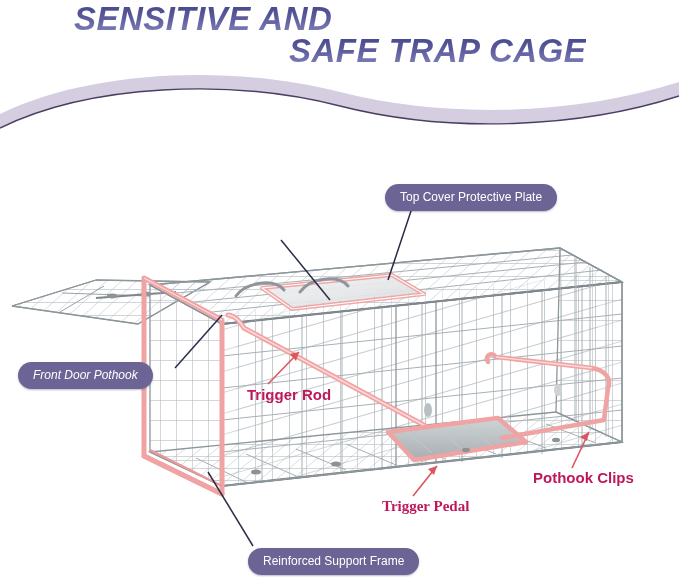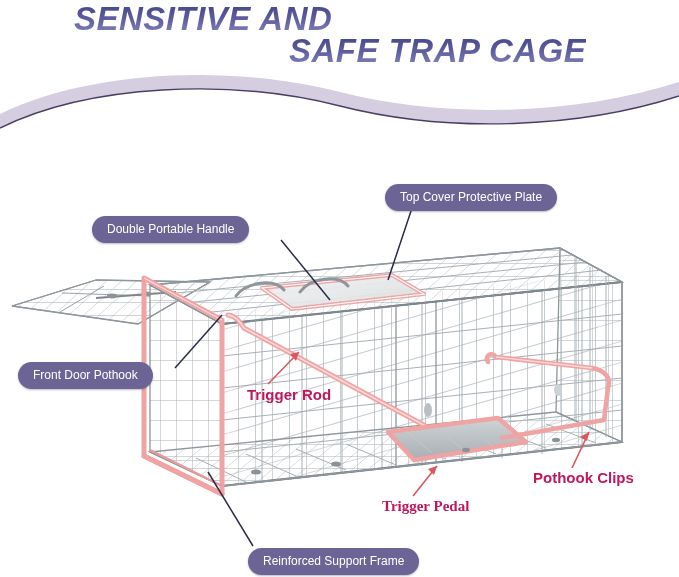--- a/index.html
+++ b/index.html
@@ -62,21 +62,21 @@
     color: #ffffff;
     border-radius: 999px;
     font-size: 12px;
     line-height: 1;
     padding: 7px 15px 8px 15px;
     white-space: nowrap;
     box-shadow: 0 1px 2px rgba(60,55,90,0.35);
   }
   #pill-handle        { left: 92px;  top: 216px; }
   #pill-topcover      { left: 385px; top: 184px; }
-  #pill-pothook       { left: 18px;  top: 362px; }
+  #pill-pothook       { left: 18px;  top: 362px; font-style: italic; }
   #pill-supportframe  { left: 228px; top: 548px; margin-left: 20px; }
 
   
   .red-label {
     position: absolute;
     color: #be185d;
     font-size: 15px;
     font-weight: bold;
     white-space: nowrap;
     line-height: 1;
@@ -255,21 +255,20 @@
       <line x1="413" y1="496" x2="437" y2="466" stroke="#d9575f" stroke-width="1.6"></line>
       <polygon points="437,466 428,469 434,475" fill="#d9575f"></polygon>
     </g>
 
     <g>
       <line x1="572" y1="468" x2="589" y2="432" stroke="#d9575f" stroke-width="1.6"></line>
       <polygon points="589,432 580,437 587,441" fill="#d9575f"></polygon>
     </g>
   </svg>
 
-  <div class="callout-pill" id="pill-handle">Double Portable Handle</div>
 
   <div class="callout-pill" id="pill-topcover">Top Cover Protective Plate</div>
 
   <div class="callout-pill" id="pill-pothook">Front Door Pothook</div>
 
   <div class="callout-pill" id="pill-supportframe">Reinforced Support Frame</div>
 
   <div class="red-label" id="label-trigger-rod">Trigger Rod</div>
 
   <div class="red-label" id="label-trigger-pedal">Trigger Pedal</div>

